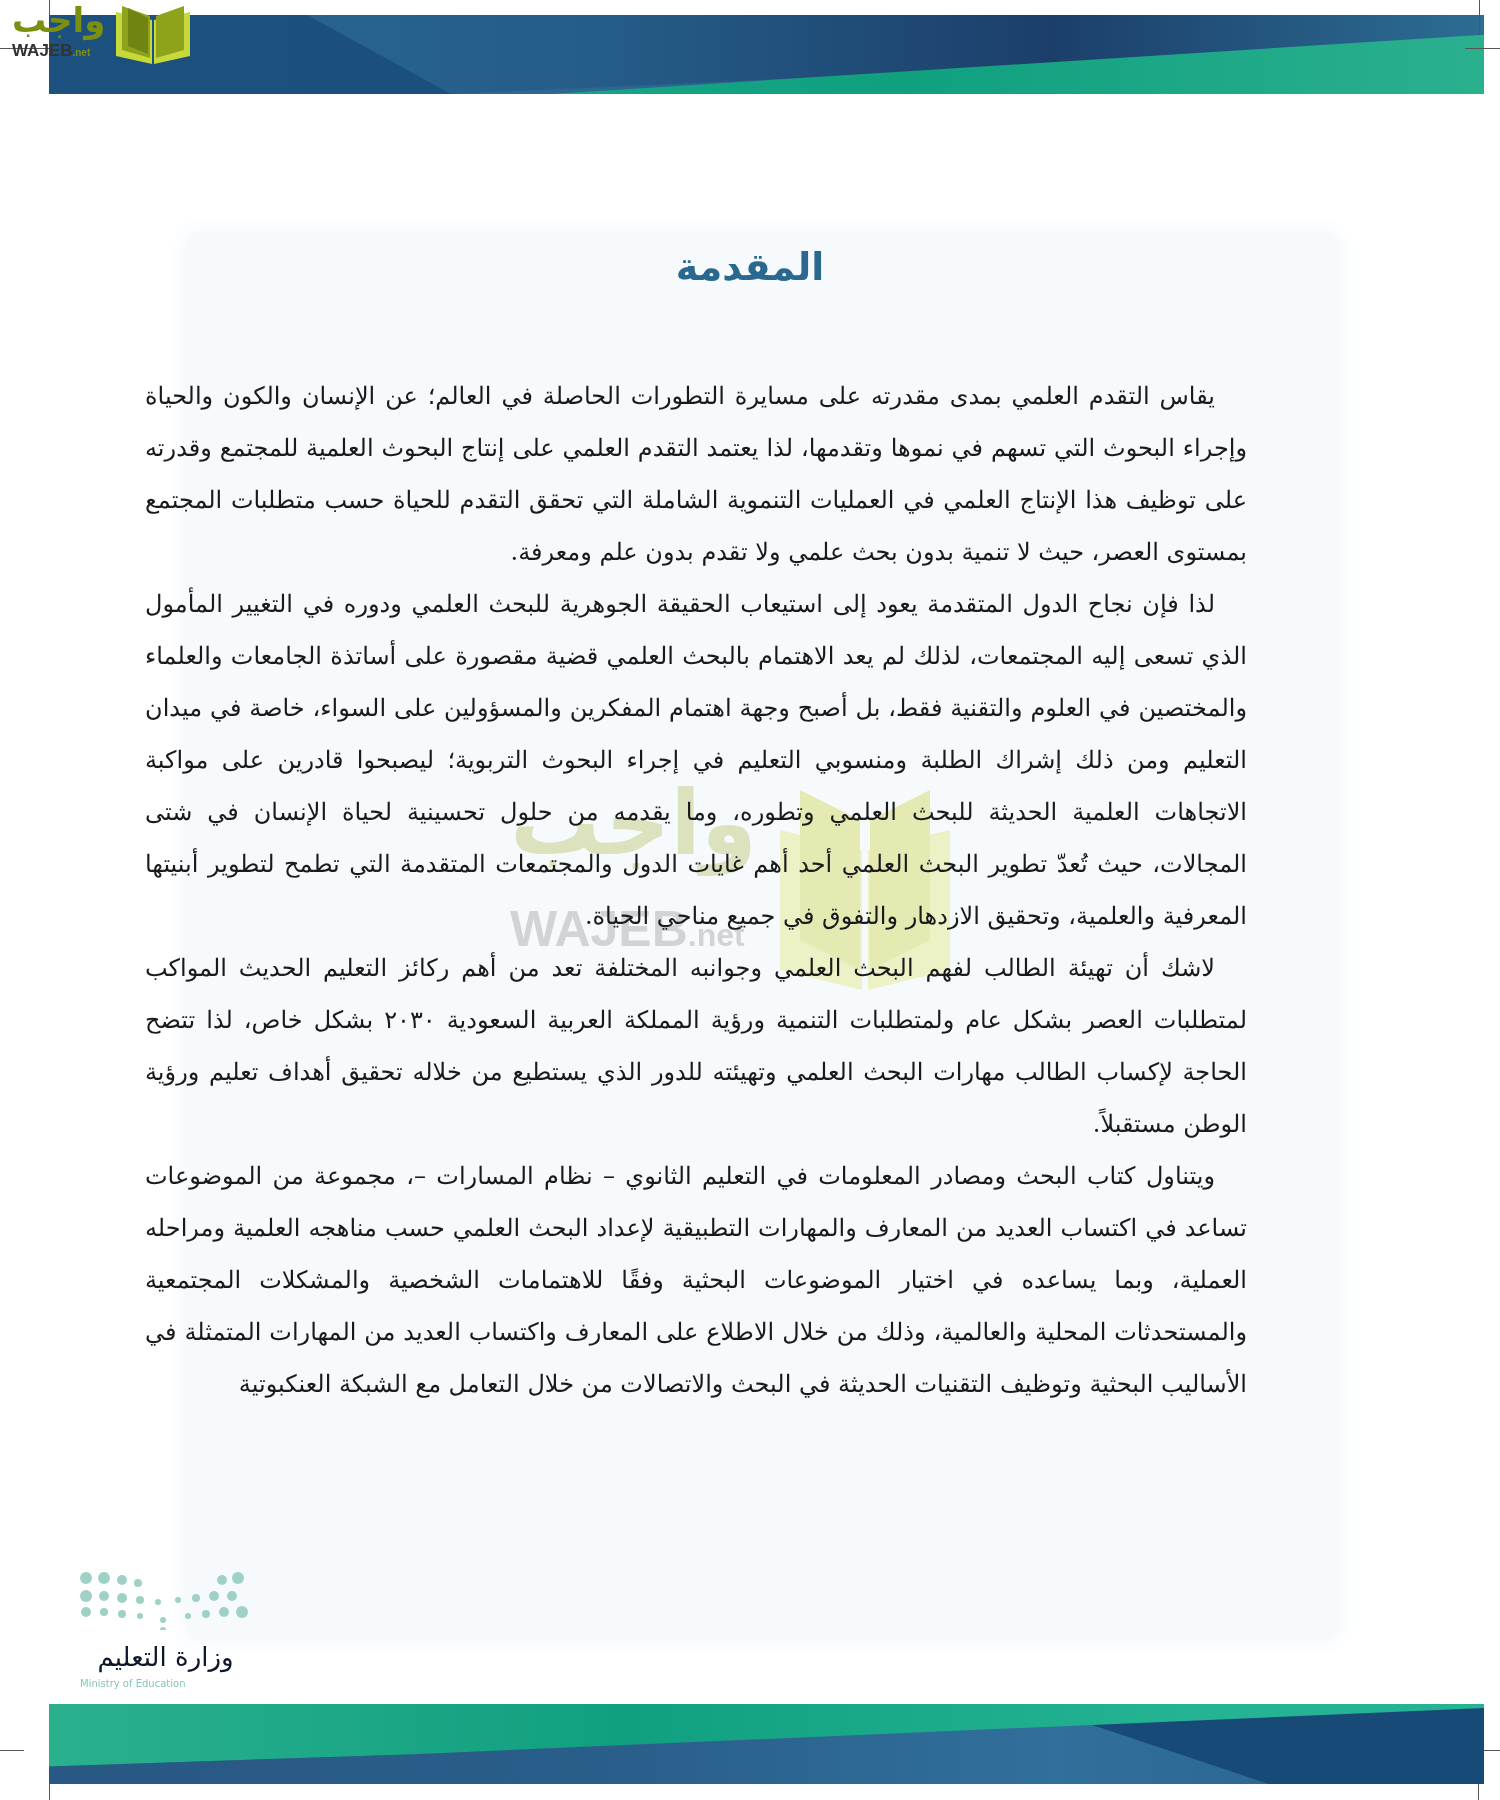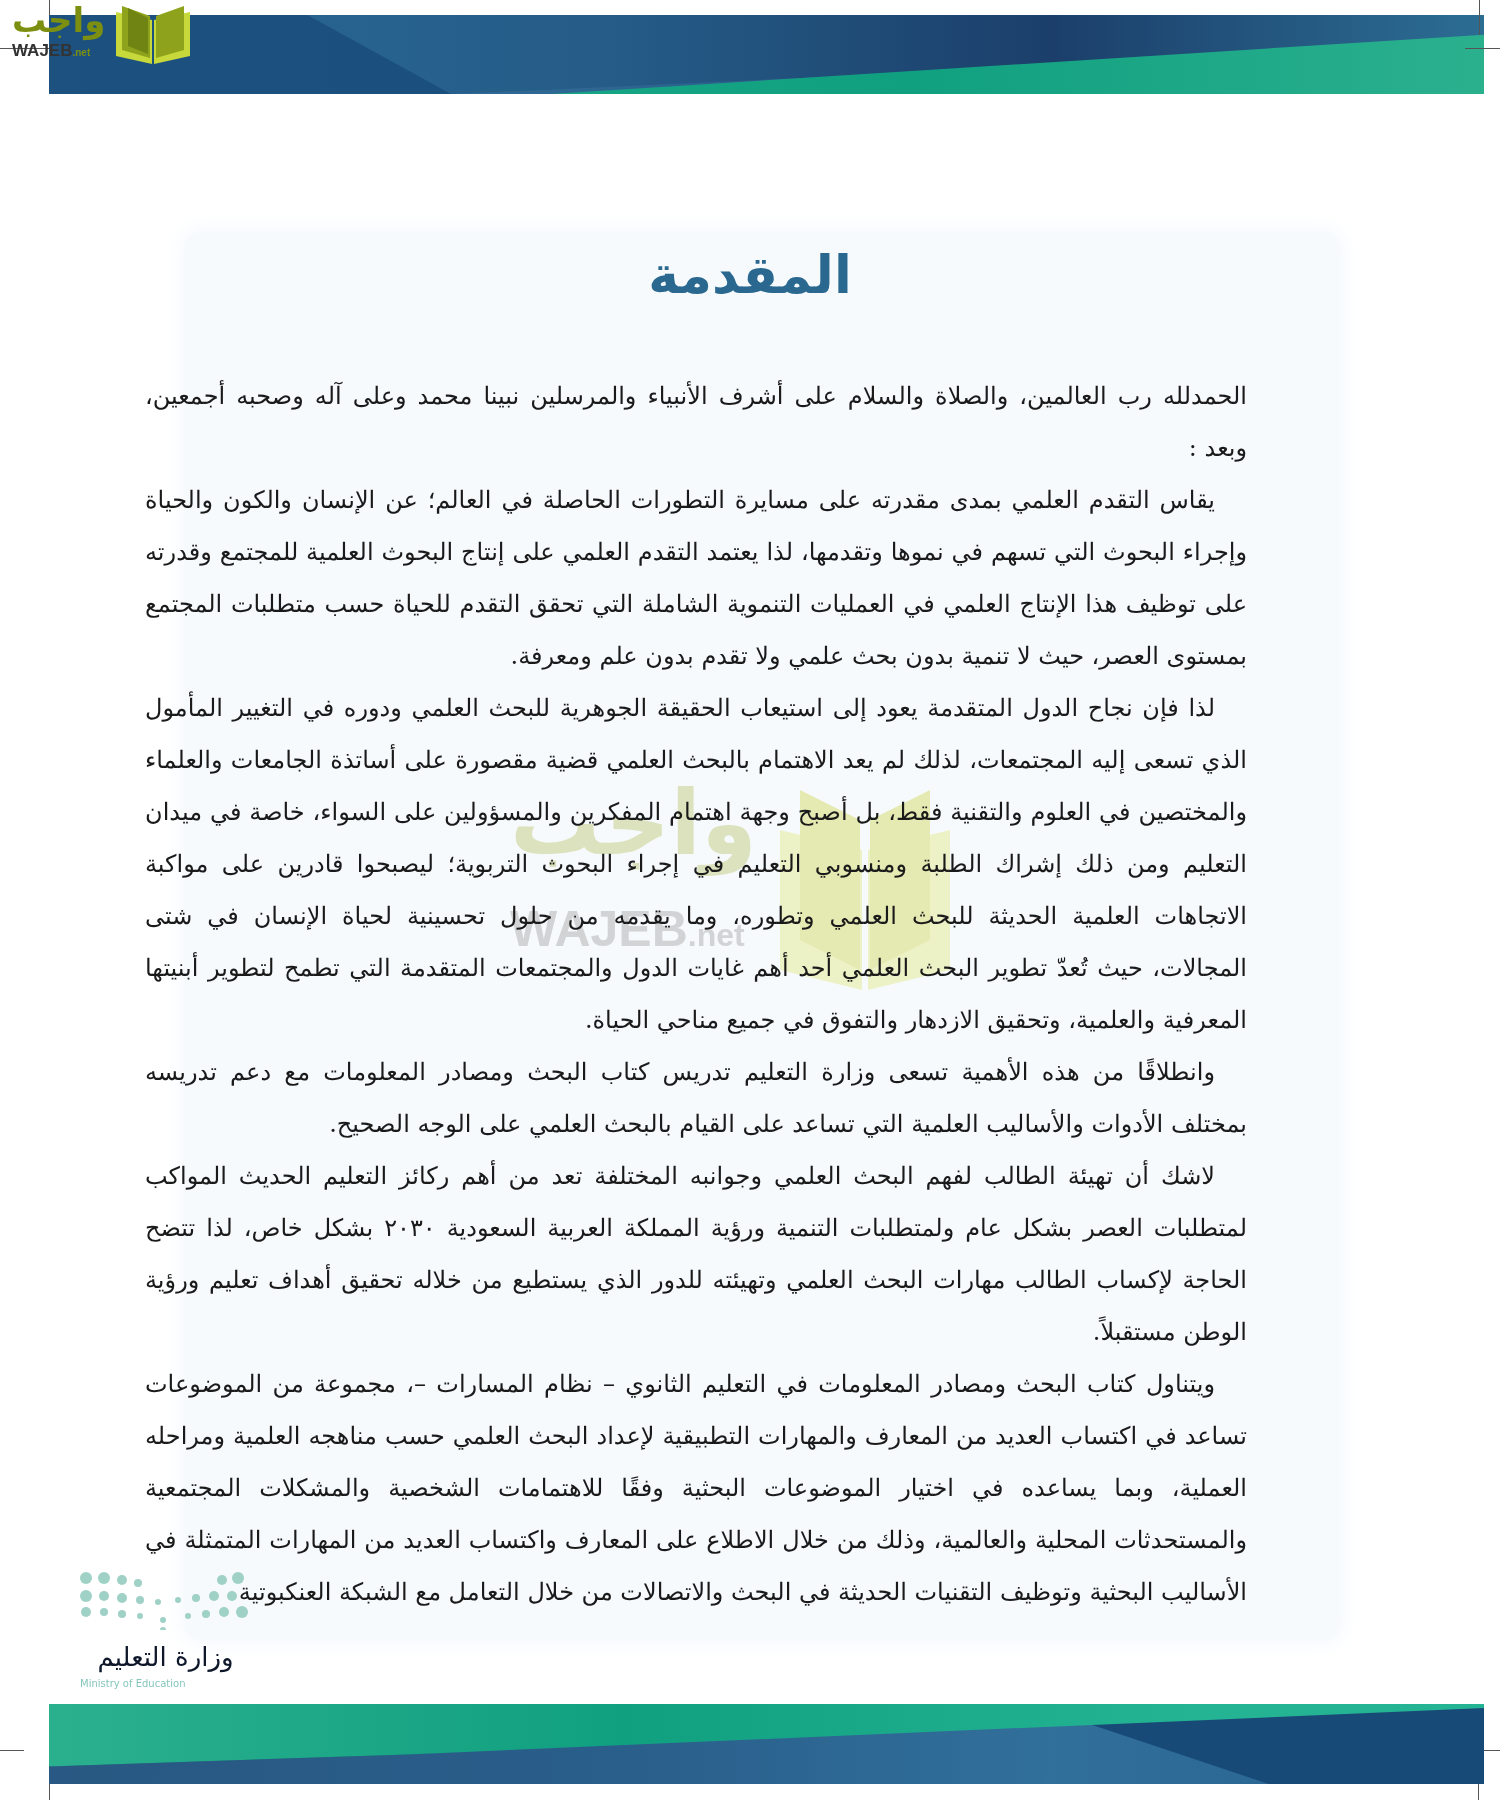--- a/index.html
+++ b/index.html
@@ -75,21 +75,21 @@
 
     
     .panel {
       position: absolute; left: 185px; top: 232px; width: 1155px; height: 1408px;
       background: #f6fafd; border-radius: 16px;
       box-shadow: 0 0 18px 6px #f6fafd;
     }
     .page-title {
       position: absolute; left: 0; top: 245px; width: 1500px; text-align: center;
       font-family: "DejaVu Sans", sans-serif; font-weight: bold;
-      font-size: 52px; color: #2a6890; direction: rtl;
+      font-size: 38px; color: #2a6890; direction: rtl;
     }
     .body-text {
       position: absolute; left: 145px; top: 370px; width: 1102px;
       direction: rtl; text-align: justify;
       font-size: 24px; line-height: 52px; color: #1a1a1a;
     }
     .body-text p { margin: 0; text-indent: 32px; text-align-last: right; }
     .body-text p.noindent { text-indent: 0; }
 
     
@@ -161,24 +161,22 @@
     <path d="M30 0 L90 30 L90 180 L30 150 Z" fill="#d8de78"></path>
     <path d="M160 0 L100 30 L100 180 L160 150 Z" fill="#d8de78"></path>
   </svg>
   <span class="wm-ar">واجب</span>
   <span class="wm-en"><span>WAJEB</span><span style="font-size:32px">.net</span></span>
 </div>
 
 <div class="page-title">المقدمة</div>
 
 <div class="body-text">
-  <p class="noindent">الحمدلله رب العالمين، والصلاة والسلام على أشرف الأنبياء والمرسلين نبينا محمد وعلى آله وصحبه أجمعين، وبعد :</p>
   <p>يقاس التقدم العلمي بمدى مقدرته على مسايرة التطورات الحاصلة في العالم؛ عن الإنسان والكون والحياة وإجراء البحوث التي تسهم في نموها وتقدمها، لذا يعتمد التقدم العلمي على إنتاج البحوث العلمية للمجتمع وقدرته على توظيف هذا الإنتاج العلمي في العمليات التنموية الشاملة التي تحقق التقدم للحياة حسب متطلبات المجتمع بمستوى العصر، حيث لا تنمية بدون بحث علمي ولا تقدم بدون علم ومعرفة.</p>
   <p>لذا فإن نجاح الدول المتقدمة يعود إلى استيعاب الحقيقة الجوهرية للبحث العلمي ودوره في التغيير المأمول الذي تسعى إليه المجتمعات، لذلك لم يعد الاهتمام بالبحث العلمي قضية مقصورة على أساتذة الجامعات والعلماء والمختصين في العلوم والتقنية فقط، بل أصبح وجهة اهتمام المفكرين والمسؤولين على السواء، خاصة في ميدان التعليم ومن ذلك إشراك الطلبة ومنسوبي التعليم في إجراء البحوث التربوية؛ ليصبحوا قادرين على مواكبة الاتجاهات العلمية الحديثة للبحث العلمي وتطوره، وما يقدمه من حلول تحسينية لحياة الإنسان في شتى المجالات، حيث تُعدّ تطوير البحث العلمي أحد أهم غايات الدول والمجتمعات المتقدمة التي تطمح لتطوير أبنيتها المعرفية والعلمية، وتحقيق الازدهار والتفوق في جميع مناحي الحياة.</p>
-  <p>وانطلاقًا من هذه الأهمية تسعى وزارة التعليم تدريس كتاب البحث ومصادر المعلومات مع دعم تدريسه بمختلف الأدوات والأساليب العلمية التي تساعد على القيام بالبحث العلمي على الوجه الصحيح.</p>
   <p>لاشك أن تهيئة الطالب لفهم البحث العلمي وجوانبه المختلفة تعد من أهم ركائز التعليم الحديث المواكب لمتطلبات العصر بشكل عام ولمتطلبات التنمية ورؤية المملكة العربية السعودية ٢٠٣٠ بشكل خاص، لذا تتضح الحاجة لإكساب الطالب مهارات البحث العلمي وتهيئته للدور الذي يستطيع من خلاله تحقيق أهداف تعليم ورؤية الوطن مستقبلاً.</p>
   <p>ويتناول كتاب البحث ومصادر المعلومات في التعليم الثانوي – نظام المسارات –، مجموعة من الموضوعات تساعد في اكتساب العديد من المعارف والمهارات التطبيقية لإعداد البحث العلمي حسب مناهجه العلمية ومراحله العملية، وبما يساعده في اختيار الموضوعات البحثية وفقًا للاهتمامات الشخصية والمشكلات المجتمعية والمستحدثات المحلية والعالمية، وذلك من خلال الاطلاع على المعارف واكتساب العديد من المهارات المتمثلة في الأساليب البحثية وتوظيف التقنيات الحديثة في البحث والاتصالات من خلال التعامل مع الشبكة العنكبوتية</p>
 </div>
 
 <div class="ministry">
   <svg class="dots" viewBox="0 0 180 60">
     <g fill="#9fd1c6">
       <circle cx="8" cy="8" r="6"></circle>
         <circle cx="26" cy="8" r="6"></circle>
         <circle cx="44" cy="10" r="5"></circle>

